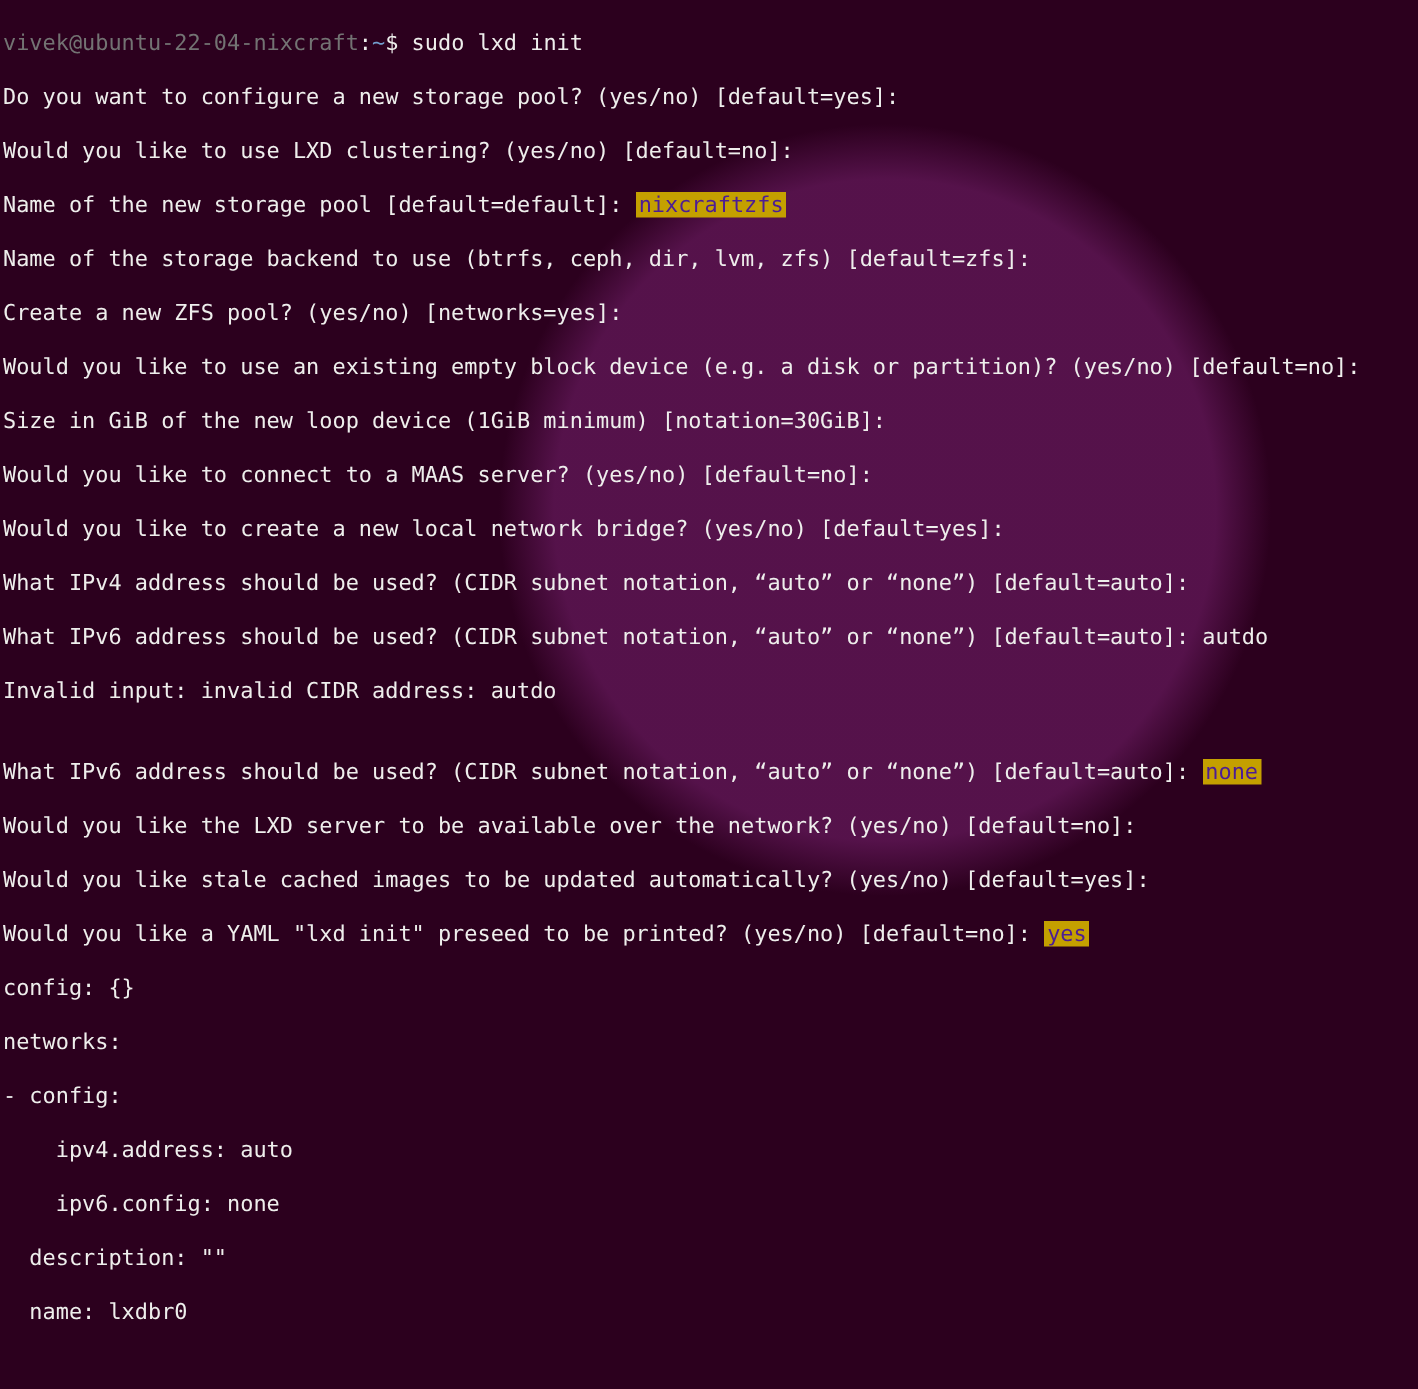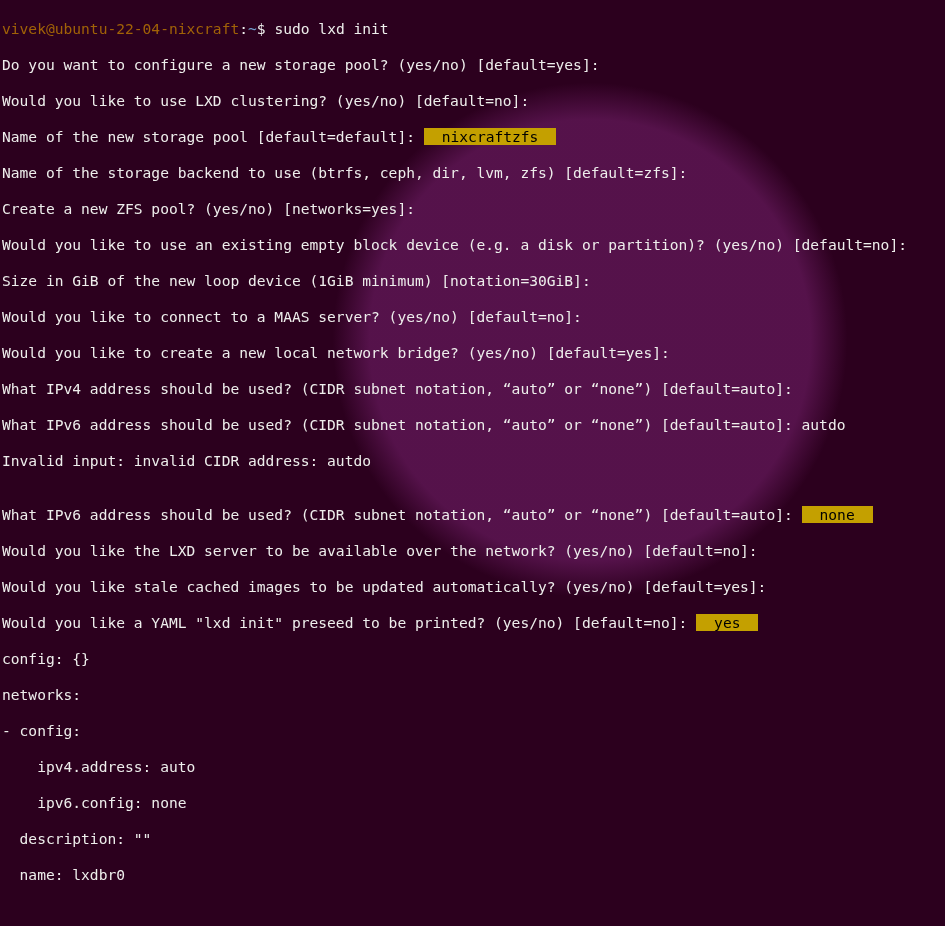--- a/index.html
+++ b/index.html
@@ -23,24 +23,24 @@
     height: 520px;
     border-radius: 50%;
     background: radial-gradient(circle at 50% 50%, rgba(119,33,111,0.55) 0%, rgba(119,33,111,0.55) 60%, rgba(44,0,30,0) 70%);
     pointer-events: none;
   }
   .term {
     position: relative;
     padding: 2px 2px;
     white-space: pre;
   }
-  .green { color: #a16207; text-align: center; }
+  .green { color: #737373; text-align: center; }
   .blue  { color: #729fcf; }
   .white { color: #eeeeec; }
-  .hl    { background:#c4a000; color:#000000; padding:0 18px; }
+  .hl    { background:#c4a000; color:#4c1d95; padding:0 2px; }
   .line { display:block; }
 </style>
 </head>
 <body>
 
 <div class="bg-circle"></div>
 
 <div class="term">
 <span class="line"><span class="green">vivek@ubuntu-22-04-nixcraft</span><span class="white">:</span><span class="blue">~</span><span class="white">$</span><span class="white"> sudo lxd init</span></span>
 <span class="line white">Do you want to configure a new storage pool? (yes/no) [default=yes]:</span>

